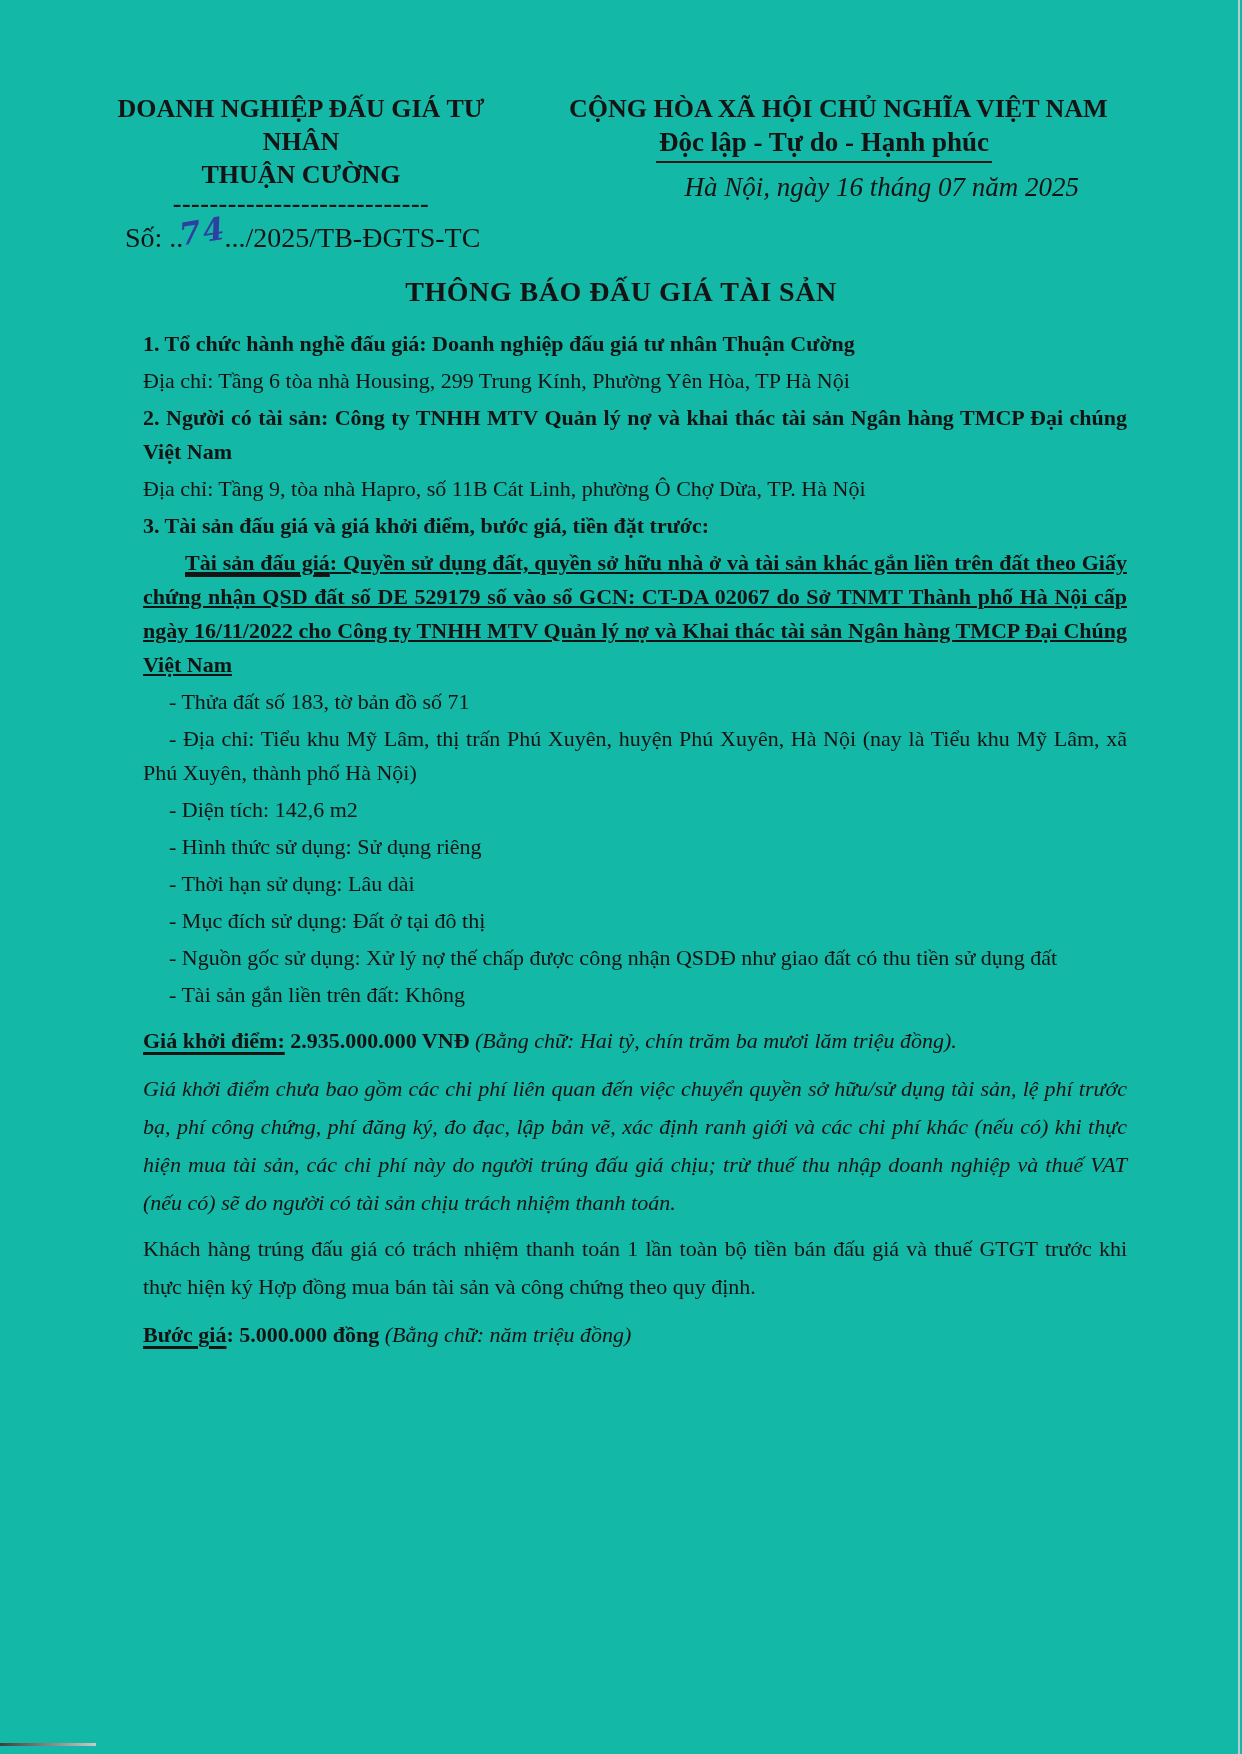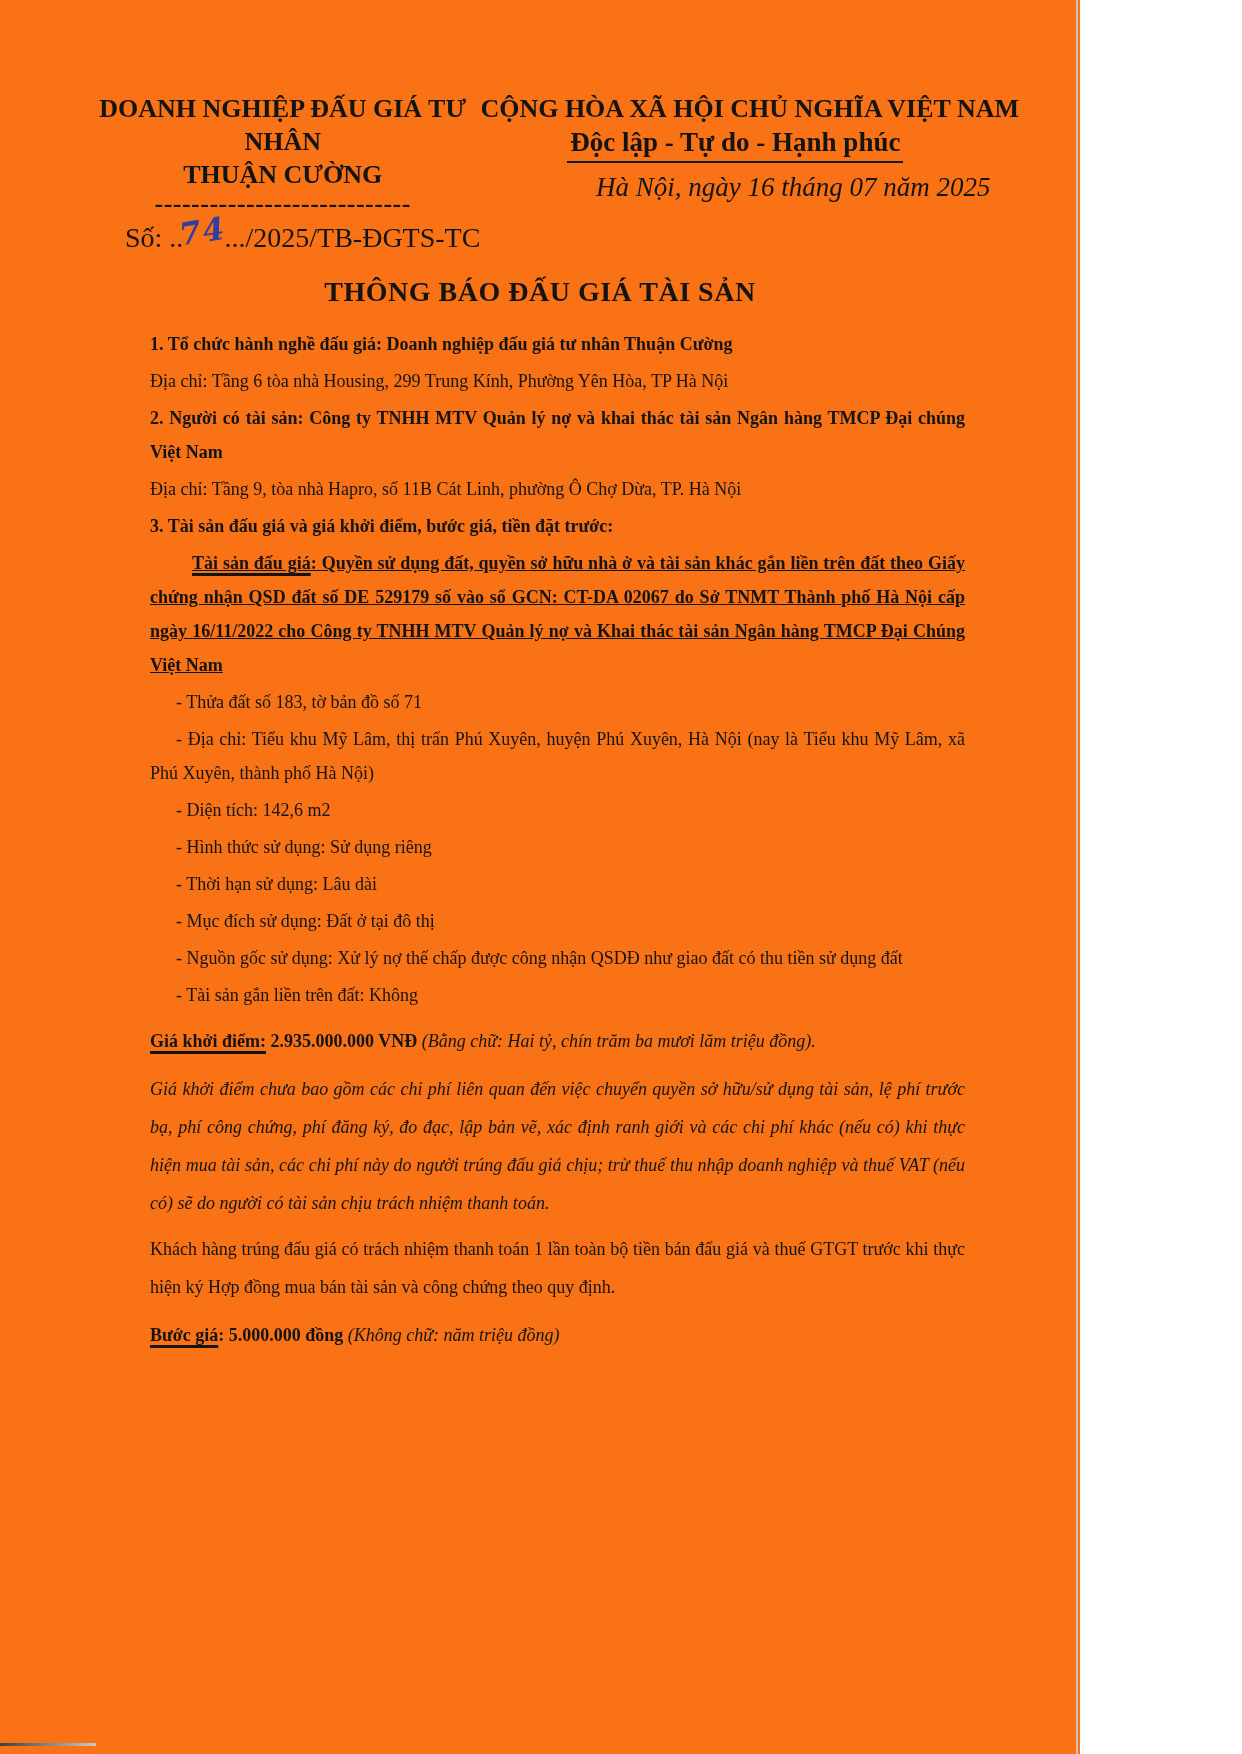--- a/index.html
+++ b/index.html
@@ -1,19 +1,19 @@
 <!DOCTYPE html>
 <html><head>
 <meta charset="utf-8">
 <style>
   html,body { margin:0; padding:0; background:#ffffff; }
   .page {
     position:relative;
-    width:1080px; height:1754px;
-    background:#f97316;
+    width:1242px; height:1754px;
+    background:#14b8a6;
     font-family:"Liberation Serif","DejaVu Serif",serif;
     color:#141414;
     overflow:hidden;
   }
   
   .hdr { display:flex; justify-content:space-between; padding:92px 163px 0 85px; }
   .hdr-left { width:432px; text-align:center; }
   .org-name { font-weight:bold; font-size:26px; line-height:33px; }
   .divider { font-weight:bold; font-size:26px; line-height:22px; letter-spacing:0.5px; display:block; margin-top:2px; white-space:nowrap; overflow:hidden; }
   .doc-no { font-size:28px; text-align:left; padding-left:40px; margin-top:3px; white-space:nowrap; }
@@ -23,21 +23,21 @@
     font-size:31px; letter-spacing:2px; margin:0 -3px;
     font-family:"DejaVu Serif",serif;
   }
   .hdr-right { width:510px; text-align:center; }
   .republic { font-weight:bold; font-size:26px; line-height:33px; white-space:nowrap; }
   .motto { font-weight:bold; font-size:27px; display:inline-block; border-bottom:2px solid #1a1a1a; padding:0 3px 3px; margin-top:2px; }
   .date-line { font-style:italic; font-size:27px; margin-top:9px; text-align:right; }
   
   .title { text-align:center; font-weight:bold; font-size:28px; margin-top:22px; letter-spacing:0.5px; }
   
-  .bodytext { padding:16px 115px 0 143px; font-size:18px; line-height:34px;margin-left:7px; }
+  .bodytext { padding:16px 115px 0 143px; font-size:22px; line-height:34px; }
   .bodytext p { margin:3px 0 0 0; }
   .b { font-weight:bold; }
   .i { font-style:italic; }
   .jus { text-align:justify; }
   .ind42 { text-indent:42px;text-decoration:underline; }
   .ind26 { text-indent:26px; }
   .u { text-decoration:underline; text-decoration-thickness:2.5px; text-underline-offset:4px; }
   .gap8  { margin-top:8px  !important; }
   .gap12 { margin-top:12px !important; }
   .note { line-height:38px; }
@@ -83,18 +83,18 @@
     <p class="ind26">- Mục đích sử dụng: Đất ở tại đô thị</p>
     <p class="ind26 jus">- Nguồn gốc sử dụng: Xử lý nợ thế chấp được công nhận QSDĐ như giao đất có thu tiền sử dụng đất</p>
     <p class="ind26">- Tài sản gắn liền trên đất: Không</p>
 
     <p class="gap12 jus"><span class="b u">Giá khởi điểm:</span><span class="b"> 2.935.000.000 VNĐ </span><span class="i">(Bằng chữ: Hai tỷ, chín trăm ba mươi lăm triệu đồng).</span></p>
 
     <p class="i jus note gap12">Giá khởi điểm chưa bao gồm các chi phí liên quan đến việc chuyển quyền sở hữu/sử dụng tài sản, lệ phí trước bạ, phí công chứng, phí đăng ký, đo đạc, lập bản vẽ, xác định ranh giới và các chi phí khác (nếu có) khi thực hiện mua tài sản, các chi phí này do người trúng đấu giá chịu; trừ thuế thu nhập doanh nghiệp và thuế VAT (nếu có) sẽ do người có tài sản chịu trách nhiệm thanh toán.</p>
 
     <p class="jus note gap8">Khách hàng trúng đấu giá có trách nhiệm thanh toán 1 lần toàn bộ tiền bán đấu giá và thuế GTGT trước khi thực hiện ký Hợp đồng mua bán tài sản và công chứng theo quy định.</p>
 
-    <p class="gap12"><span class="b u">Bước giá</span><span class="b">: 5.000.000 đồng </span><span class="i">(Không chữ: năm triệu đồng)</span></p>
+    <p class="gap12"><span class="b u">Bước giá</span><span class="b">: 5.000.000 đồng </span><span class="i">(Bằng chữ: năm triệu đồng)</span></p>
   </div>
 
   <div class="edge-right"></div>
   <div class="mark-bl"></div>
 </div>
 
 </body></html>

